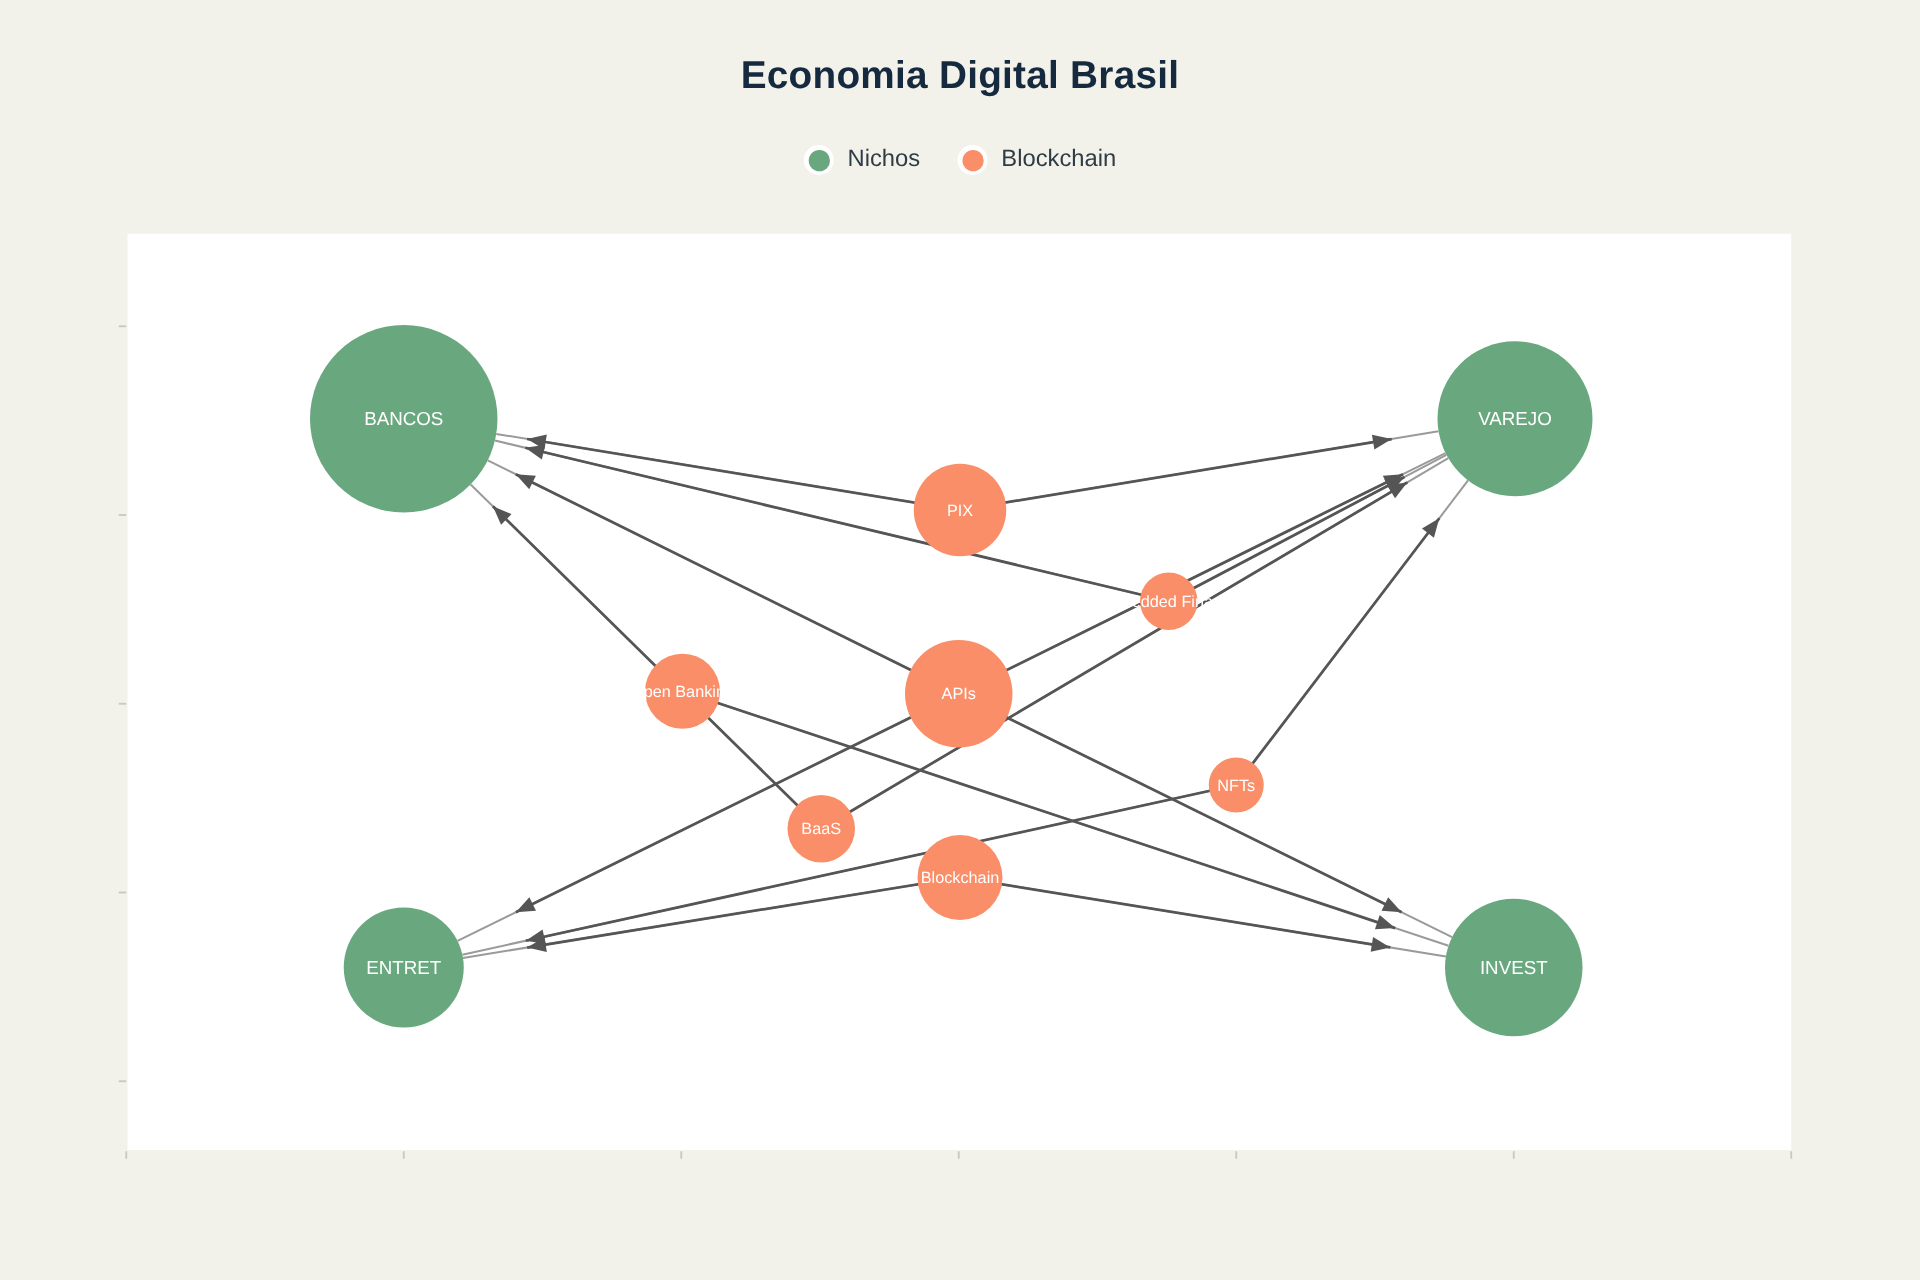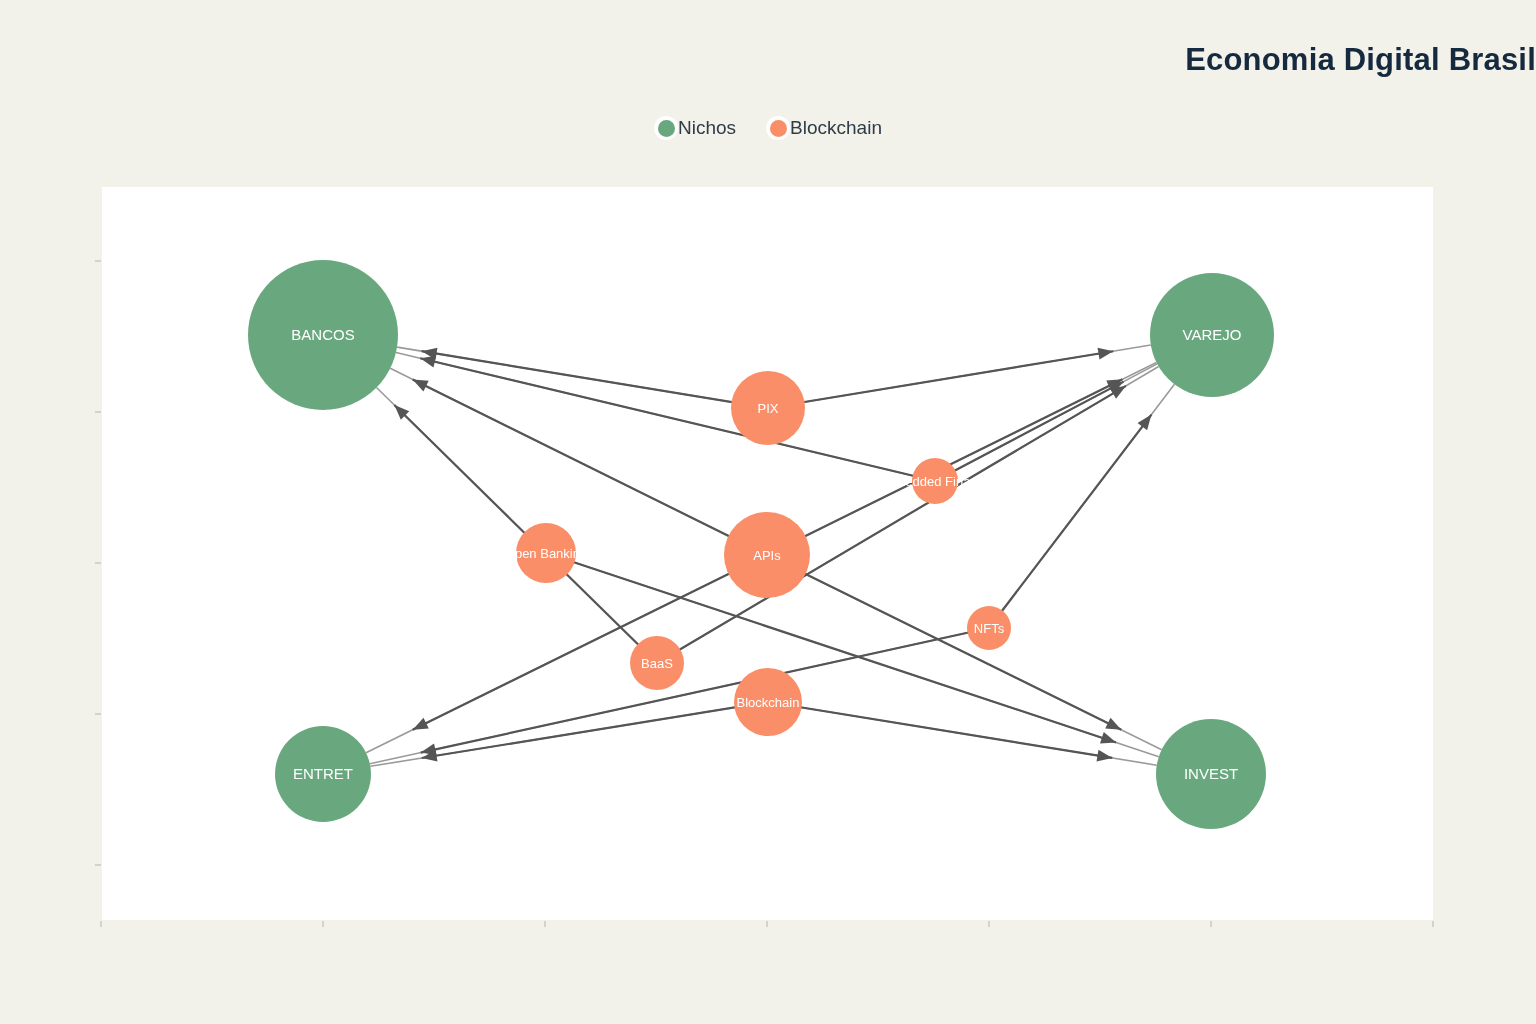--- a/index.html
+++ b/index.html
@@ -3,28 +3,28 @@
 <meta charset="utf-8">
 <style>
   html,body{margin:0;padding:0;}
   body{
     width:1536px;height:1024px;position:relative;overflow:hidden;
     background:#F2F1EA;
     font-family:"Liberation Sans","DejaVu Sans",sans-serif;
   }
   .page-title{
     position:absolute;top:42px;left:0;width:100%;
-    text-align:right;font-size:31px;font-weight:bold;
+    text-align:center;font-size:31px;font-weight:bold;
     letter-spacing:0.2px;color:#152A3E;
   }
   .legend{
     position:absolute;top:116px;left:0;width:100%;
     display:flex;justify-content:center;align-items:center;gap:30px;
   }
-  .legend-item{display:flex;align-items:center;cursor:pointer;}
+  .legend-item{display:flex;align-items:center;gap:11px;cursor:pointer;}
   .legend-chip{
     width:24px;height:24px;border-radius:50%;background:#ffffff;
     display:flex;align-items:center;justify-content:center;
   }
   .legend-dot{width:17px;height:17px;border-radius:50%;}
   .legend-label{font-size:19px;color:#2E3C46;}
   svg#graph{position:absolute;top:0;left:0;}
   .node-label{
     font-family:"Liberation Sans","DejaVu Sans",sans-serif;
     fill:#ffffff;text-anchor:middle;pointer-events:none;

